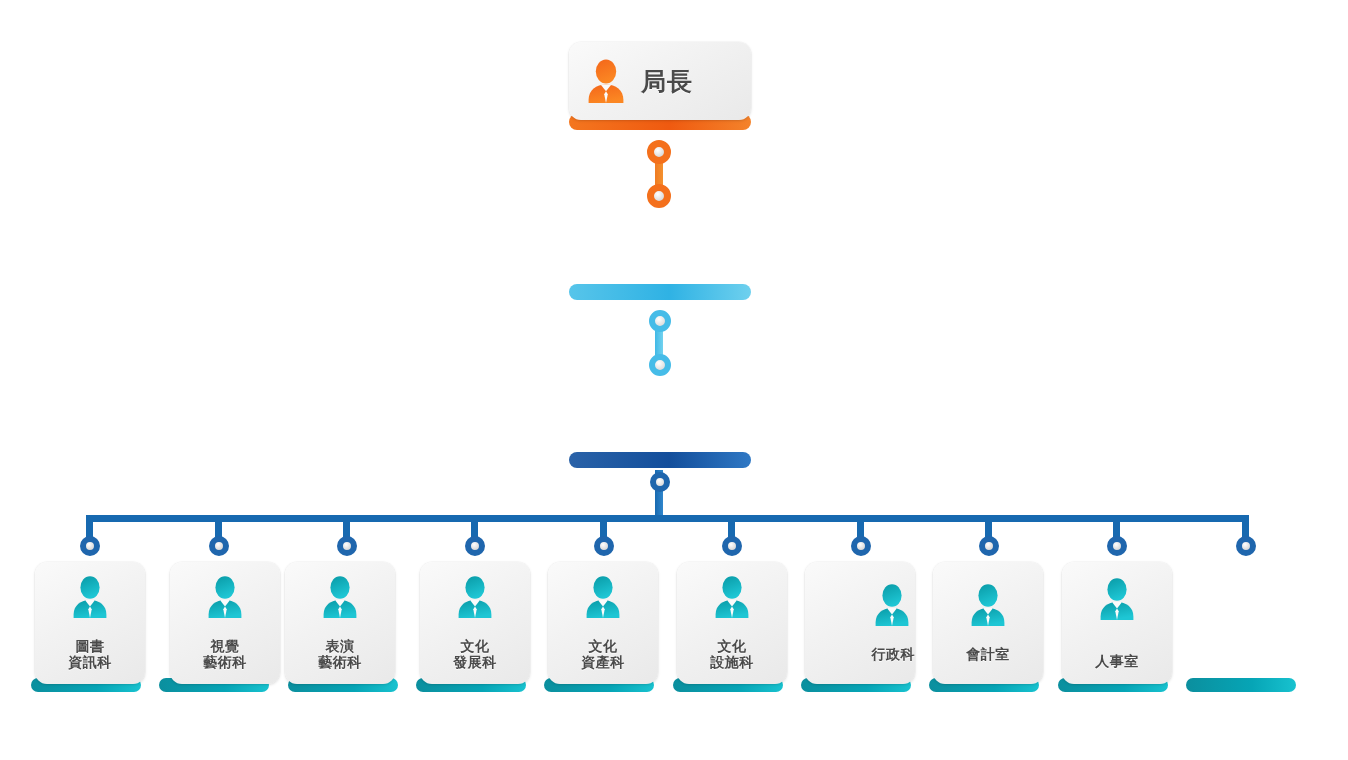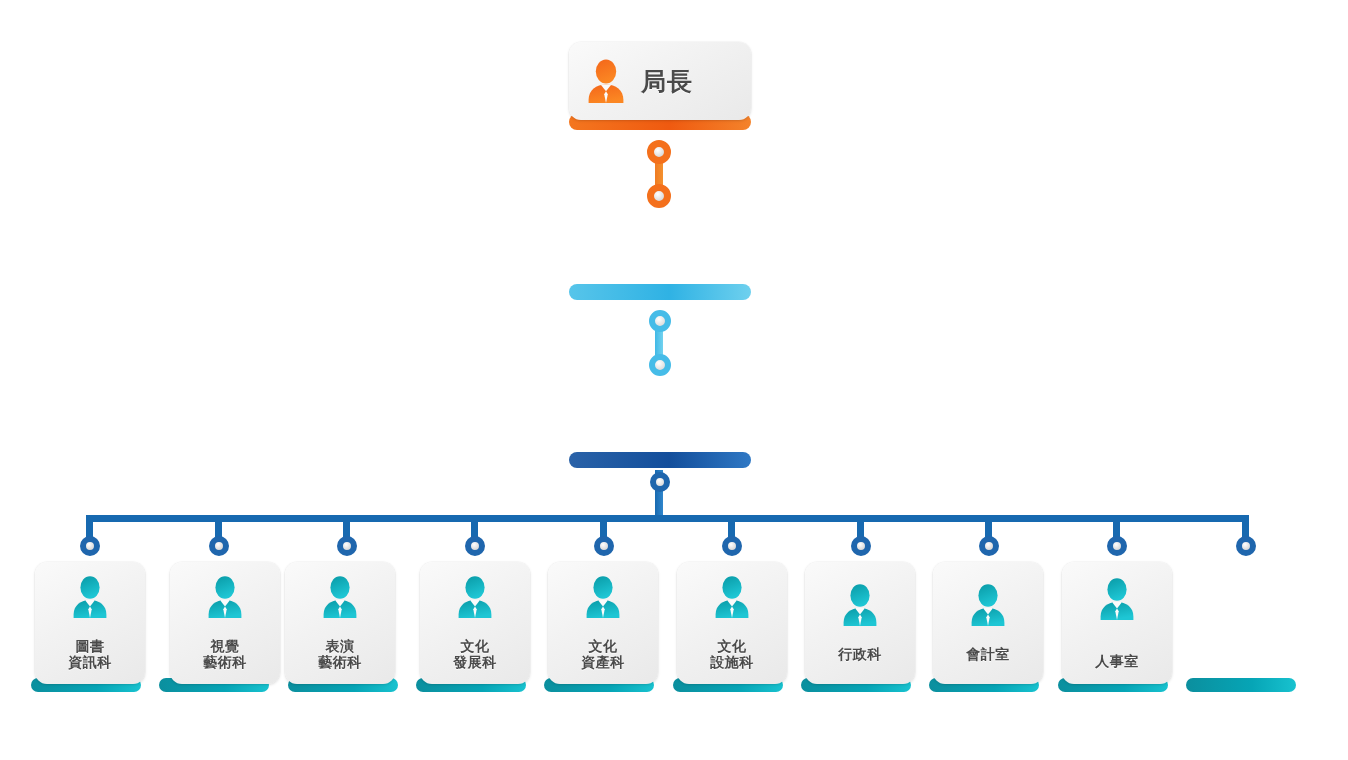--- a/index.html
+++ b/index.html
@@ -269,21 +269,21 @@
         <path d="M18.7 25.9 L23 31.4 L27.3 25.9 L27.3 25.1 C26 25 24.5 24.9 23 24.9 C21.5 24.9 20 25 18.7 25.1 Z" fill="#fbfbfb"></path>
         <path d="M23 31.4 L21.3 34.2 L23 42.9 L24.7 34.2 Z" fill="#fbfbfb"></path>
       </svg>
     </span>
     <span class="label">
       <span>文化</span><br>
       <span>設施科</span>
     </span>
   </div>
 
-  <div class="card dept" style="left:805px; top:562px;">
+  <div class="card dept" style="left:805px; top:562px;align-items:flex-end;">
     <span class="icon">
       <svg class="person small" viewBox="0 0 46 44">
         <ellipse cx="23" cy="12.5" rx="9.6" ry="11.3" fill="url(#gTeal)"></ellipse>
         <path d="M23 25 C13.8 25 6.6 30.4 6.6 39.4 L6.6 43 L39.4 43 L39.4 39.4 C39.4 30.4 32.2 25 23 25 Z" fill="url(#gTeal)"></path>
         <path d="M18.7 25.9 L23 31.4 L27.3 25.9 L27.3 25.1 C26 25 24.5 24.9 23 24.9 C21.5 24.9 20 25 18.7 25.1 Z" fill="#fbfbfb"></path>
         <path d="M23 31.4 L21.3 34.2 L23 42.9 L24.7 34.2 Z" fill="#fbfbfb"></path>
       </svg>
     </span>
     <span class="label">行政科</span>
   </div>

